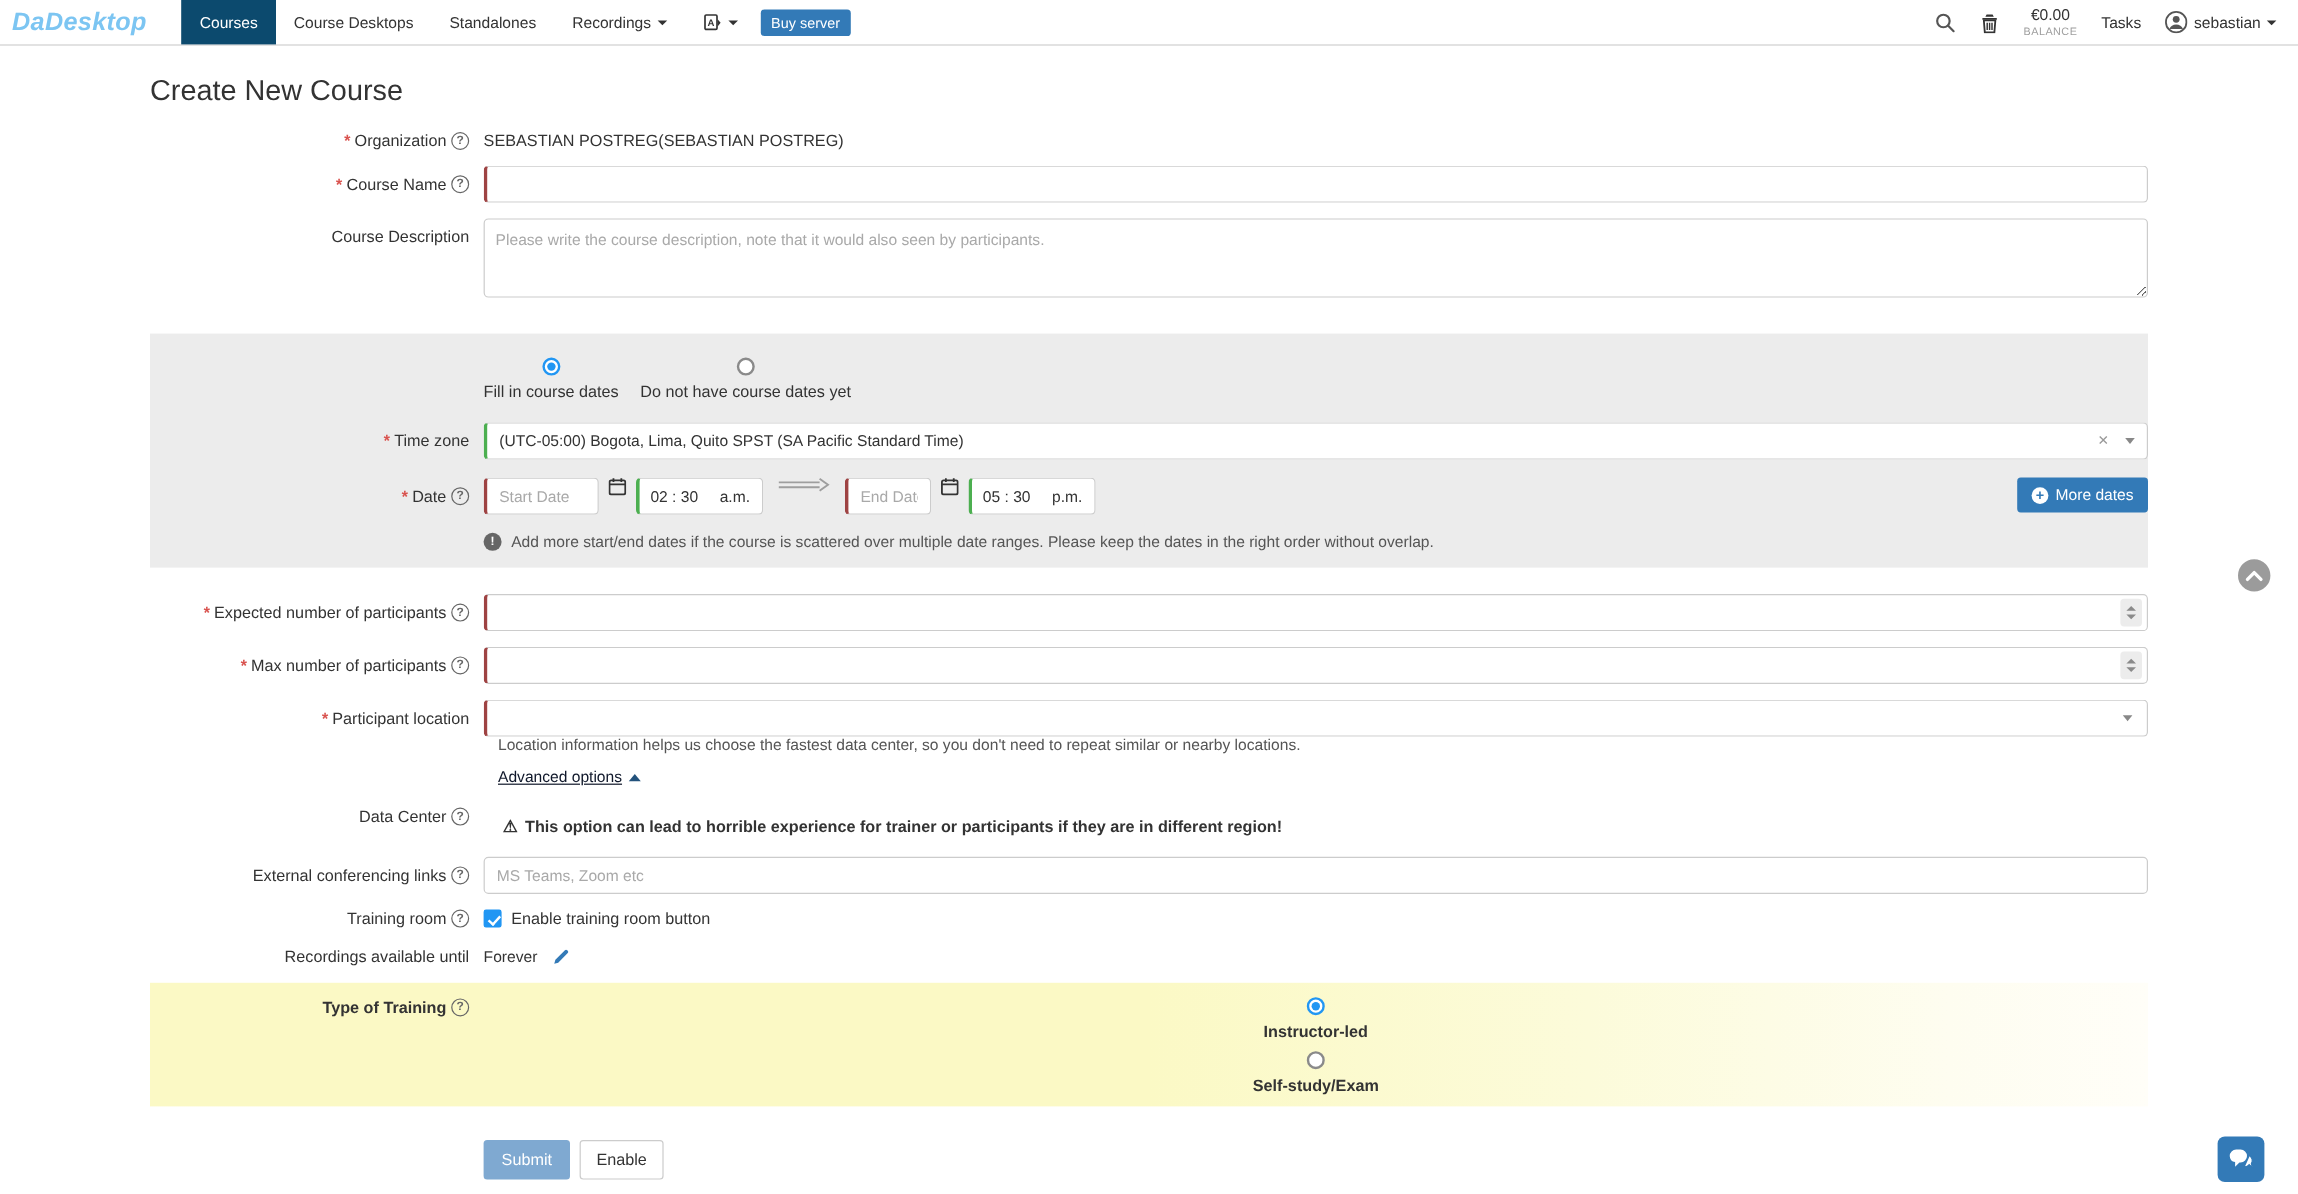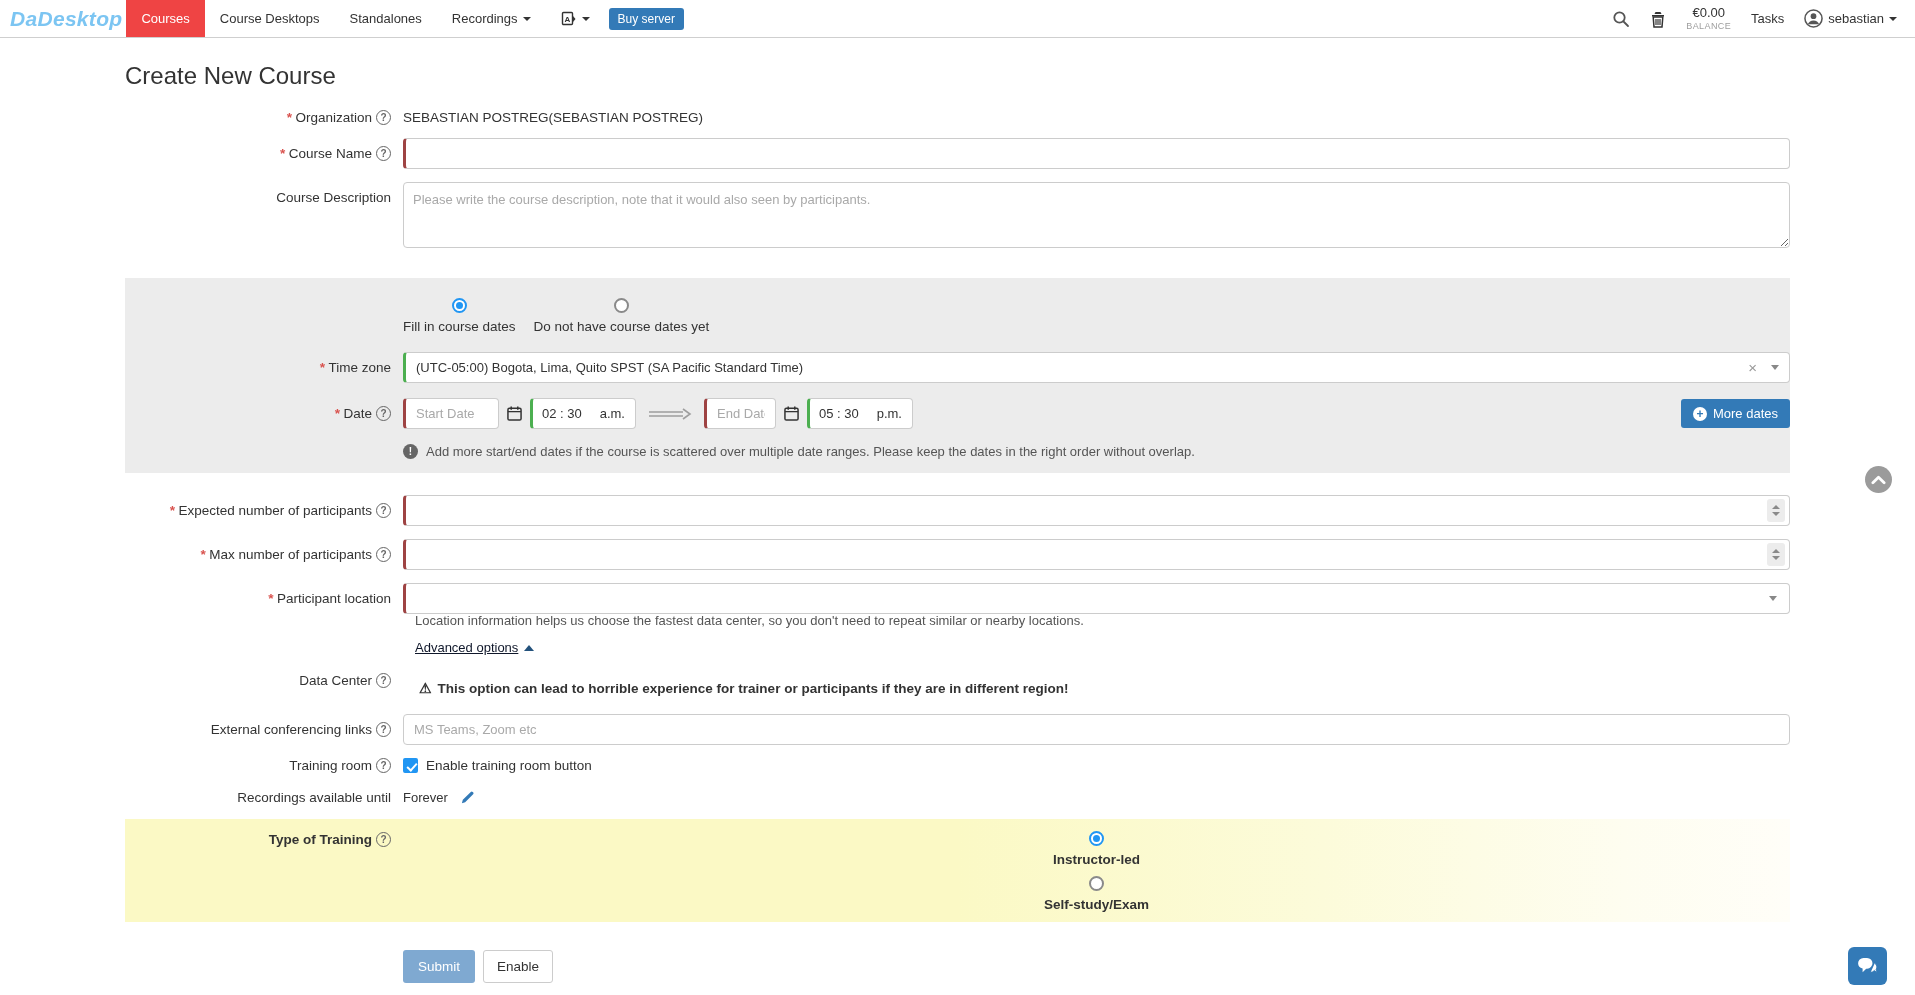--- a/index.html
+++ b/index.html
@@ -3,39 +3,39 @@
 <meta charset="utf-8">
 <style>
   * { box-sizing: border-box; }
   html,body { margin:0; padding:0; }
   body {
     width:1915px; height:995px; background:#fff; overflow:hidden; position:relative;
     font-family:"Liberation Sans", sans-serif; color:#333; font-size:13px;
   }
   
   .navbar { height:38px; background:#fff; border-bottom:1px solid #cfcfcf; display:flex; align-items:stretch; padding-left:10px; }
-  .logo { font-style:italic; font-weight:bold; font-size:21px; color:#7cc5f2; display:flex; align-items:center; margin-right:4px; letter-spacing:.3px; cursor:pointer; }
+  .logo { font-style:italic; font-weight:bold; font-size:21px; color:#7cc5f2; display:flex; align-items:center; margin-right:29px; letter-spacing:.3px; cursor:pointer; }
   .nav-item { display:flex; align-items:center; padding:0 15px; font-size:13px; color:#333; cursor:pointer; gap:5px; }
-  .nav-item.active { background:#ef4444; color:#fff; }
+  .nav-item.active { background:#0c4a6e; color:#fff; }
   .caret-dn { width:0; height:0; border-left:4px solid transparent; border-right:4px solid transparent; border-top:4px solid currentColor; display:inline-block; }
   .buy-btn { align-self:center; background:#337ab7; color:#fff; border:none; border-radius:3px; font-size:12px; padding:4px 9px; margin-left:4px; cursor:pointer; font-family:inherit; }
   .nav-right { margin-left:auto; display:flex; align-items:center; gap:20px; padding-right:18px; }
   .icon-btn { background:none; border:none; padding:0; cursor:pointer; display:flex; align-items:center; }
   .balance { text-align:center; line-height:1.15; cursor:pointer; }
   .balance .amt { font-size:13px; color:#333; }
   .balance .lbl { font-size:9px; color:#9e9e9e; letter-spacing:.4px; }
   .tasks { font-size:13px; cursor:pointer; }
   .user { display:flex; align-items:center; gap:5px; cursor:pointer; font-size:13px; }
   
   .content { margin-left:125px; width:1665px; }
   h1 { font-size:24px; font-weight:500; color:#333; margin:24px 0 20px; }
   .row { display:flex; align-items:center; margin-bottom:13px; }
   .row.top { align-items:flex-start; }
   .flabel { width:278px; flex-shrink:0; padding-right:12px; display:flex; justify-content:flex-end; align-items:center; gap:4px; font-size:13.5px; color:#333; }
-  .ffield { flex:1; position:relative; display:flex; align-items:center; }
+  .ffield { flex:1; position:relative; display:flex; align-items:flex-start; }
   .star::before { content:"*"; color:#d9534f; font-weight:bold; }
   .qicon { width:15px; height:15px; border:1.5px solid #666; border-radius:50%; display:inline-flex; align-items:center; justify-content:center; flex-shrink:0; cursor:pointer; font-style:normal; }
   .qicon::before { content:"?"; font-size:10px; font-weight:bold; color:#666; }
   .static-val { font-size:13.5px; font-weight:500; color:#333; }
   .tinput { width:100%; height:31px; border:1px solid #ccc; border-radius:4px; padding:0 10px; font-size:13px; font-family:inherit; color:#333; background:#fff; outline:none; }
   .tinput::placeholder, textarea::placeholder { color:#a9a9a9; }
   .inv { border-left:3px solid #9e4343 !important; }
   .val { border-left:3px solid #4caf50 !important; }
   textarea.tinput { height:66px; padding:8px 9px; resize:both; line-height:1.35; }
   

